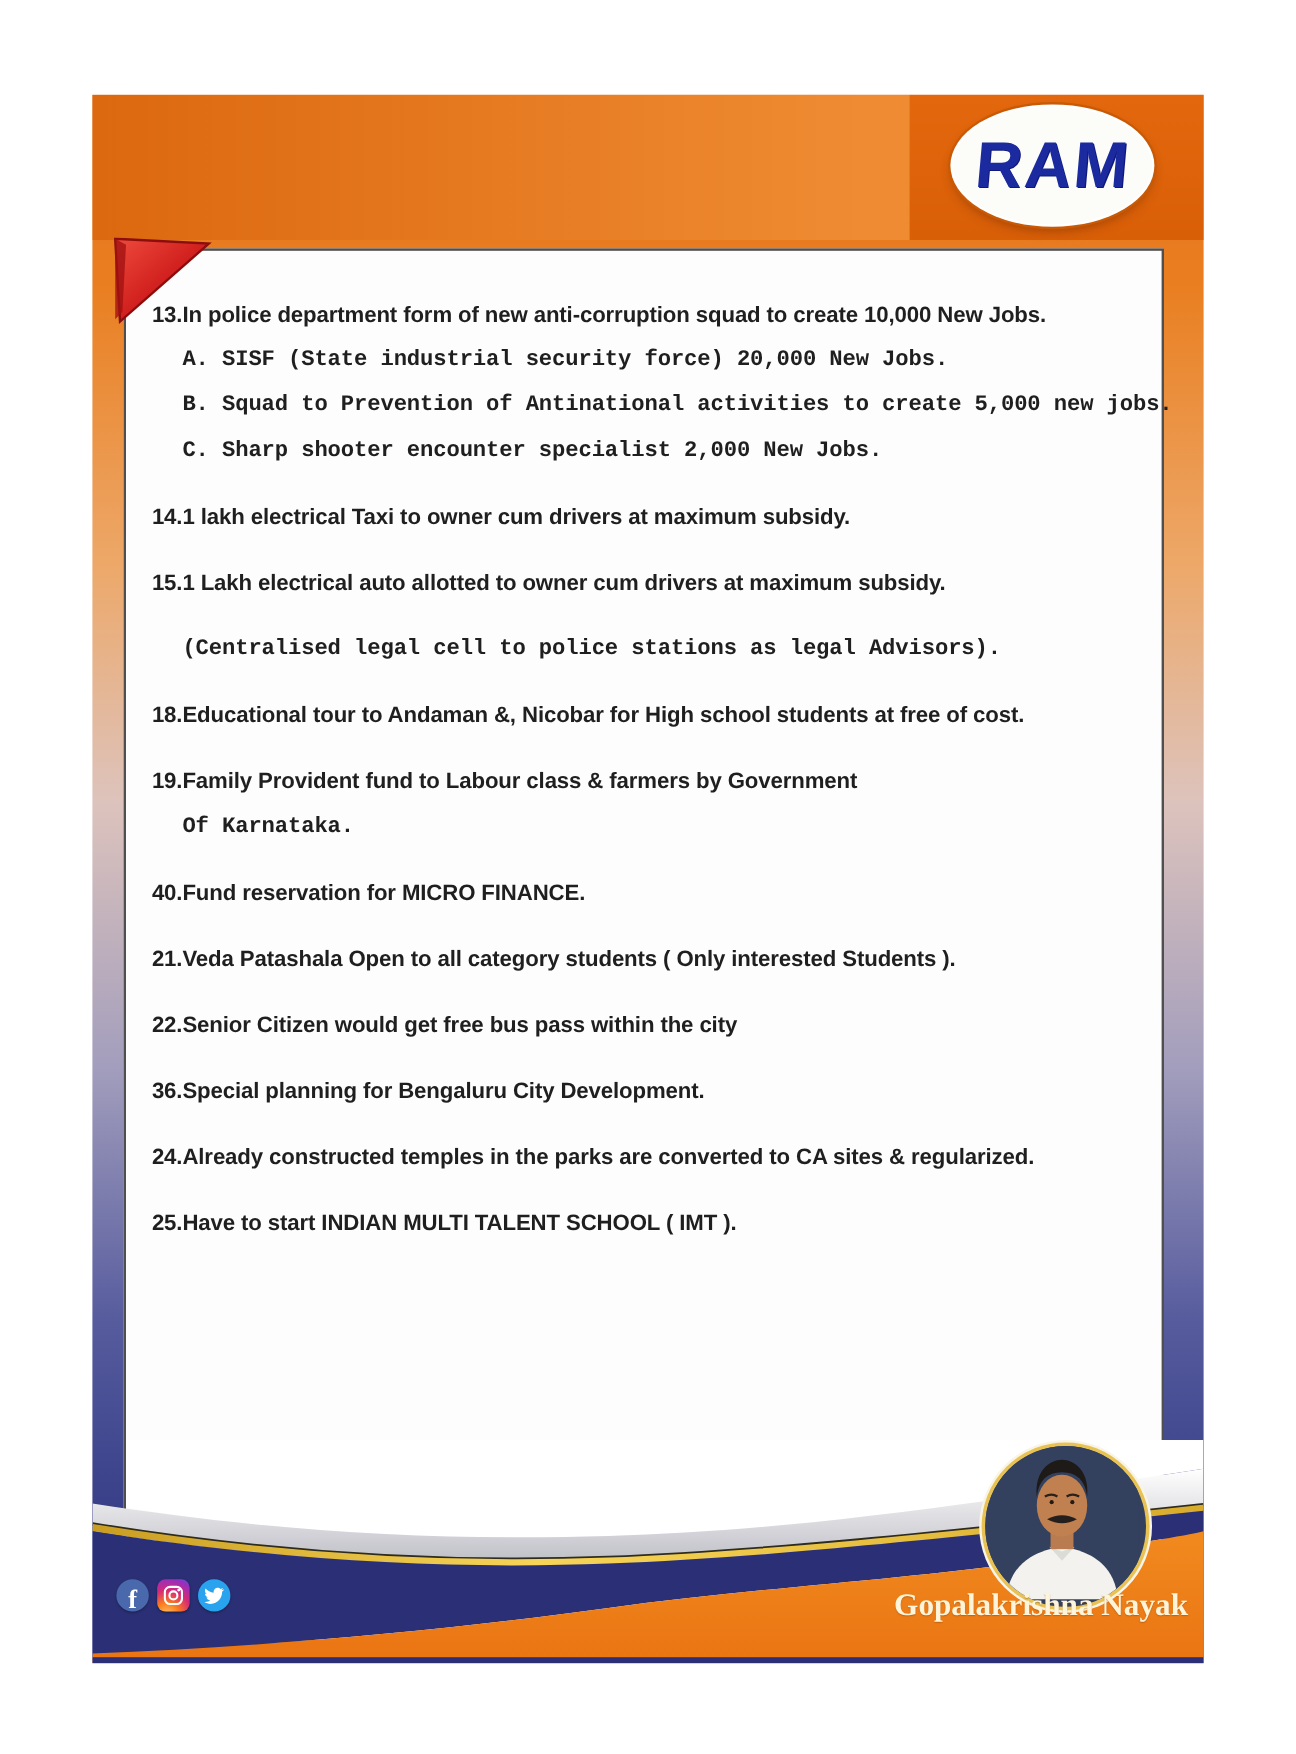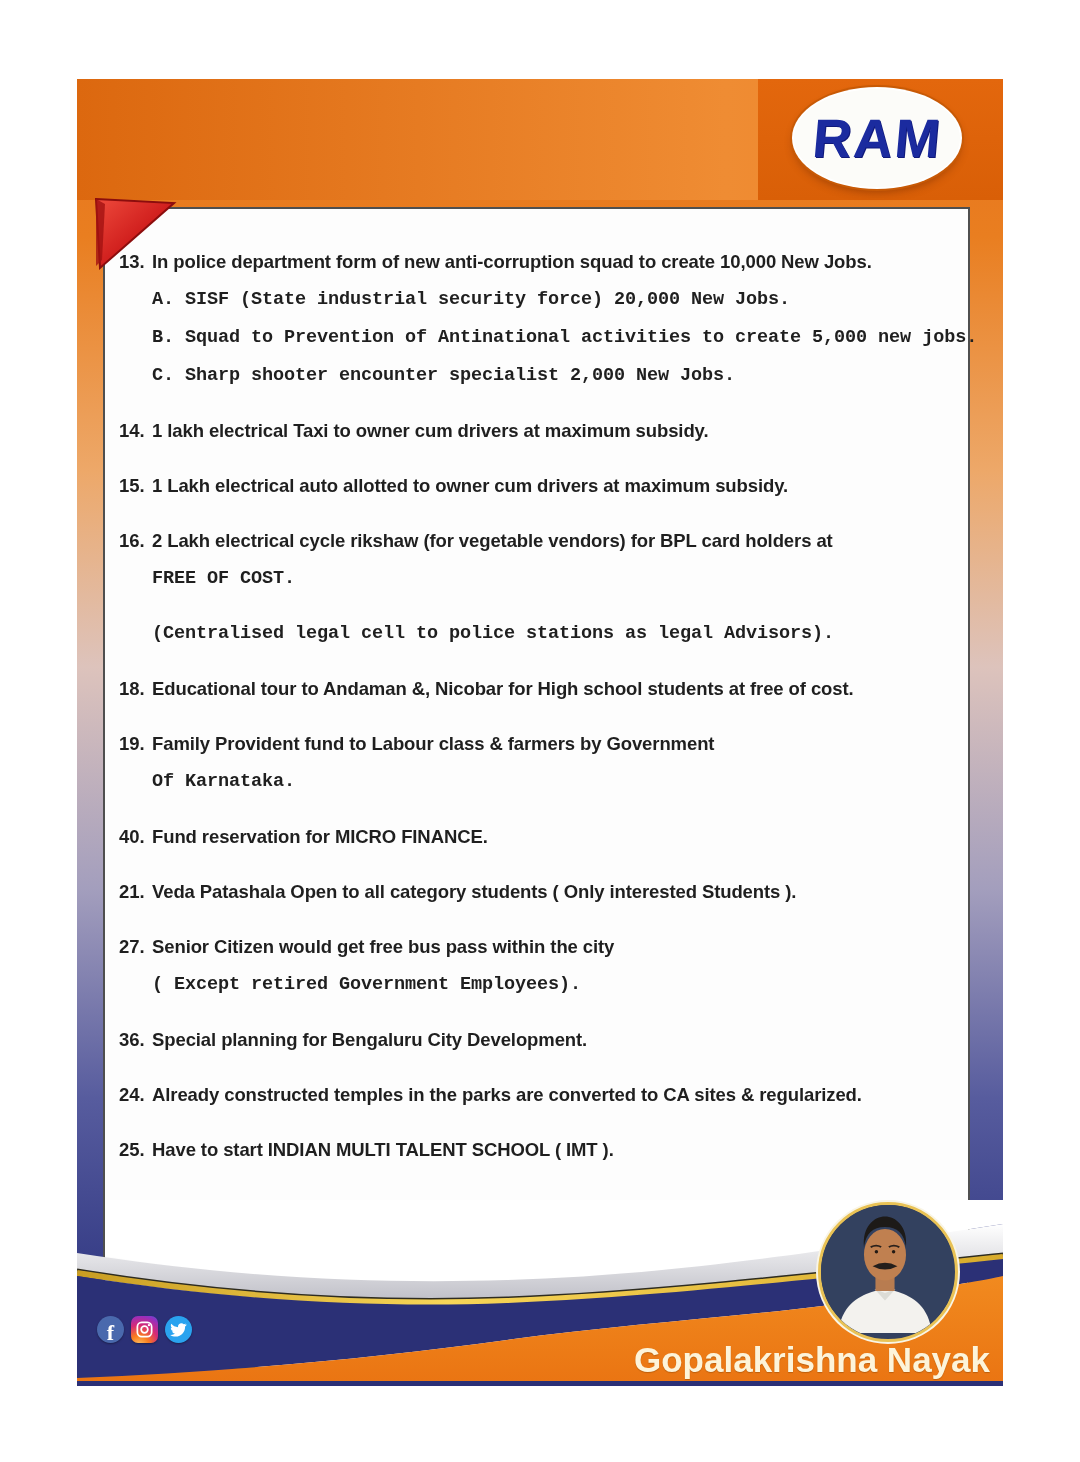--- a/index.html
+++ b/index.html
@@ -17,35 +17,35 @@
     box-shadow:0 0 0 2px #ffffff,0 0 0 4px #c85a06,0 5px 10px rgba(90,30,0,.45);}
   .ram-text{font-size:54px;font-weight:bold;color:#1b2b9f;letter-spacing:2px;
     transform:skewX(-5deg);text-shadow:1px 1px 0 #10197a;}
   .card{position:absolute;left:26px;top:128px;width:867px;height:1162px;background:#fdfdfd;
     border:2px solid #4f4f4f;box-sizing:border-box;}
   .ribbon{position:absolute;left:18px;top:119px;width:82px;height:74px;}
   .list{position:absolute;left:14px;top:34px;right:4px;}
   .item{margin-bottom:17px;}
   .line{display:flex;line-height:38px;font-size:18.5px;font-weight:bold;color:#1f1f1f;
     white-space:nowrap;letter-spacing:-0.1px;}
-  .num{width:33px;flex:none;}
+  .num{width:33px;flex:none;text-align:right;}
   .cont{padding-left:33px;display:block;font-family:Liberation Mono, monospace;}
   .footer{position:absolute;left:0;top:1121px;width:926px;height:186px;}
   .footer-svg{position:absolute;left:0;top:0;}
   .socials{position:absolute;left:20px;top:116px;display:flex;gap:7px;}
   .social{width:27px;height:27px;border-radius:50%;display:flex;align-items:center;
     justify-content:center;box-shadow:0 1px 2px rgba(0,0,0,.35);cursor:pointer;}
   .fb{background:#4a69ad;color:#fff;font-family:"Liberation Serif",serif;
     font-weight:bold;font-size:22px;line-height:27px;overflow:hidden;}
   .fb span{position:relative;top:3px;}
   .ig{border-radius:7px;
     background:radial-gradient(circle at 30% 110%,#fdc468 0%,#fa7e1e 28%,#d62976 58%,#962fbf 85%,#4f5bd5 100%);}
   .tw{background:#2aa3ef;}
-  .name{position:absolute;right:13px;top:140px;font-family:Liberation Sans, sans-serif;
-    font-weight:bold;font-size:35px;color:#fdf4da;text-shadow:0 1px 1px rgba(120,60,0,.4);}
+  .name{position:absolute;right:13px;top:123px;font-family:Liberation Serif, serif;
+    font-weight:bold;font-size:26px;color:#fdf4da;text-shadow:0 1px 1px rgba(120,60,0,.4);}
   .portrait{position:absolute;left:741px;top:2px;width:134px;height:134px;border-radius:50%;
     border:3px solid #e9c255;box-shadow:0 0 0 2px #f9f5e6;overflow:hidden;background:#33415f;}
 </style>
 </head>
 <body>
 
 <div class="page">
   <div class="poster">
 
     <div class="topband"></div>
@@ -76,27 +76,20 @@
           </div>
         </div>
 
         <div class="item">
           <div class="line">
             <span class="num">15.</span>
             <span>1 Lakh electrical auto allotted to owner cum drivers at maximum subsidy.</span>
           </div>
         </div>
 
-        <div class="item">
-          <div class="line">
-            <span class="num">16.</span>
-            <span>2 Lakh electrical cycle rikshaw (for vegetable vendors) for BPL card holders at</span>
-          </div>
-          <div class="line cont">FREE OF COST.</div>
-        </div>
 
         <div class="item">
           <div class="line cont">(Centralised legal cell to police stations as legal Advisors).</div>
         </div>
 
         <div class="item">
           <div class="line">
             <span class="num">18.</span>
             <span>Educational tour to Andaman &amp;, Nicobar for High school students at free of cost.</span>
           </div>
@@ -119,24 +112,23 @@
 
         <div class="item">
           <div class="line">
             <span class="num">21.</span>
             <span>Veda Patashala Open to all category students ( Only interested Students ).</span>
           </div>
         </div>
 
         <div class="item">
           <div class="line">
-            <span class="num">27.</span>
+            <span class="num">22.</span>
             <span>Senior Citizen would get free bus pass within the city</span>
           </div>
-          <div class="line cont">( Except retired Government Employees).</div>
         </div>
 
         <div class="item">
           <div class="line">
             <span class="num">36.</span>
             <span>Special planning for Bengaluru City Development.</span>
           </div>
         </div>
 
         <div class="item">

